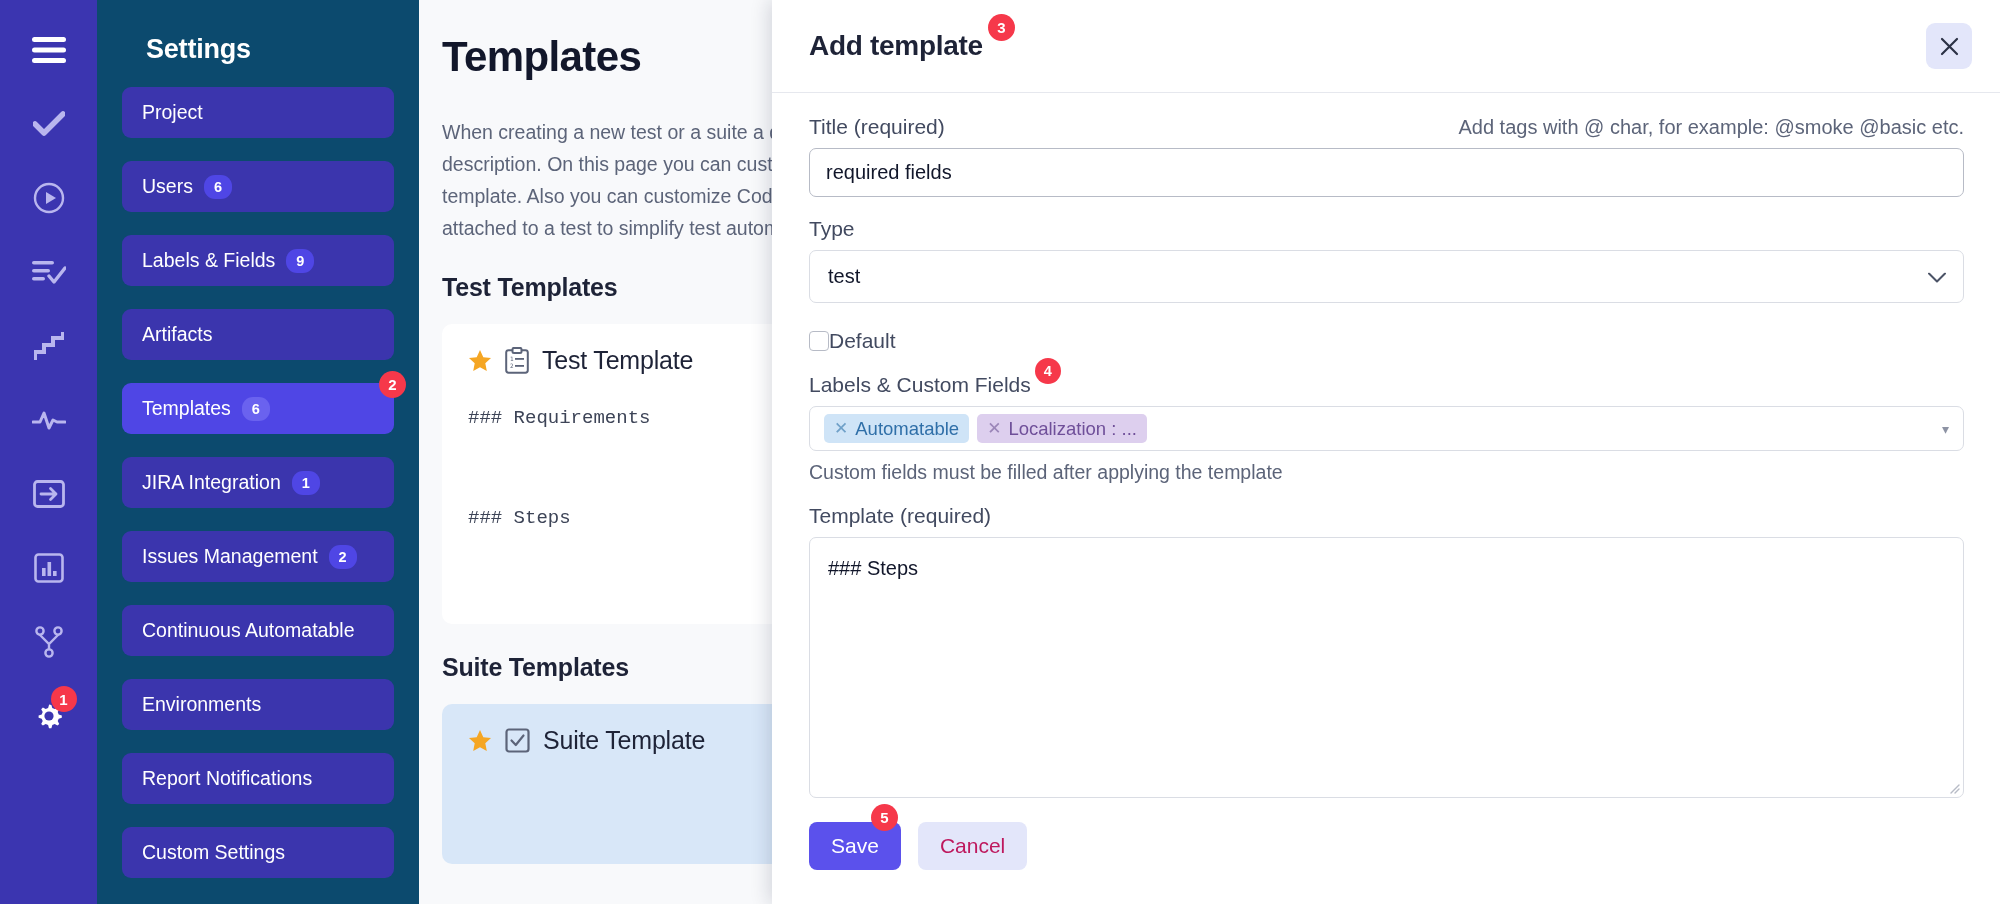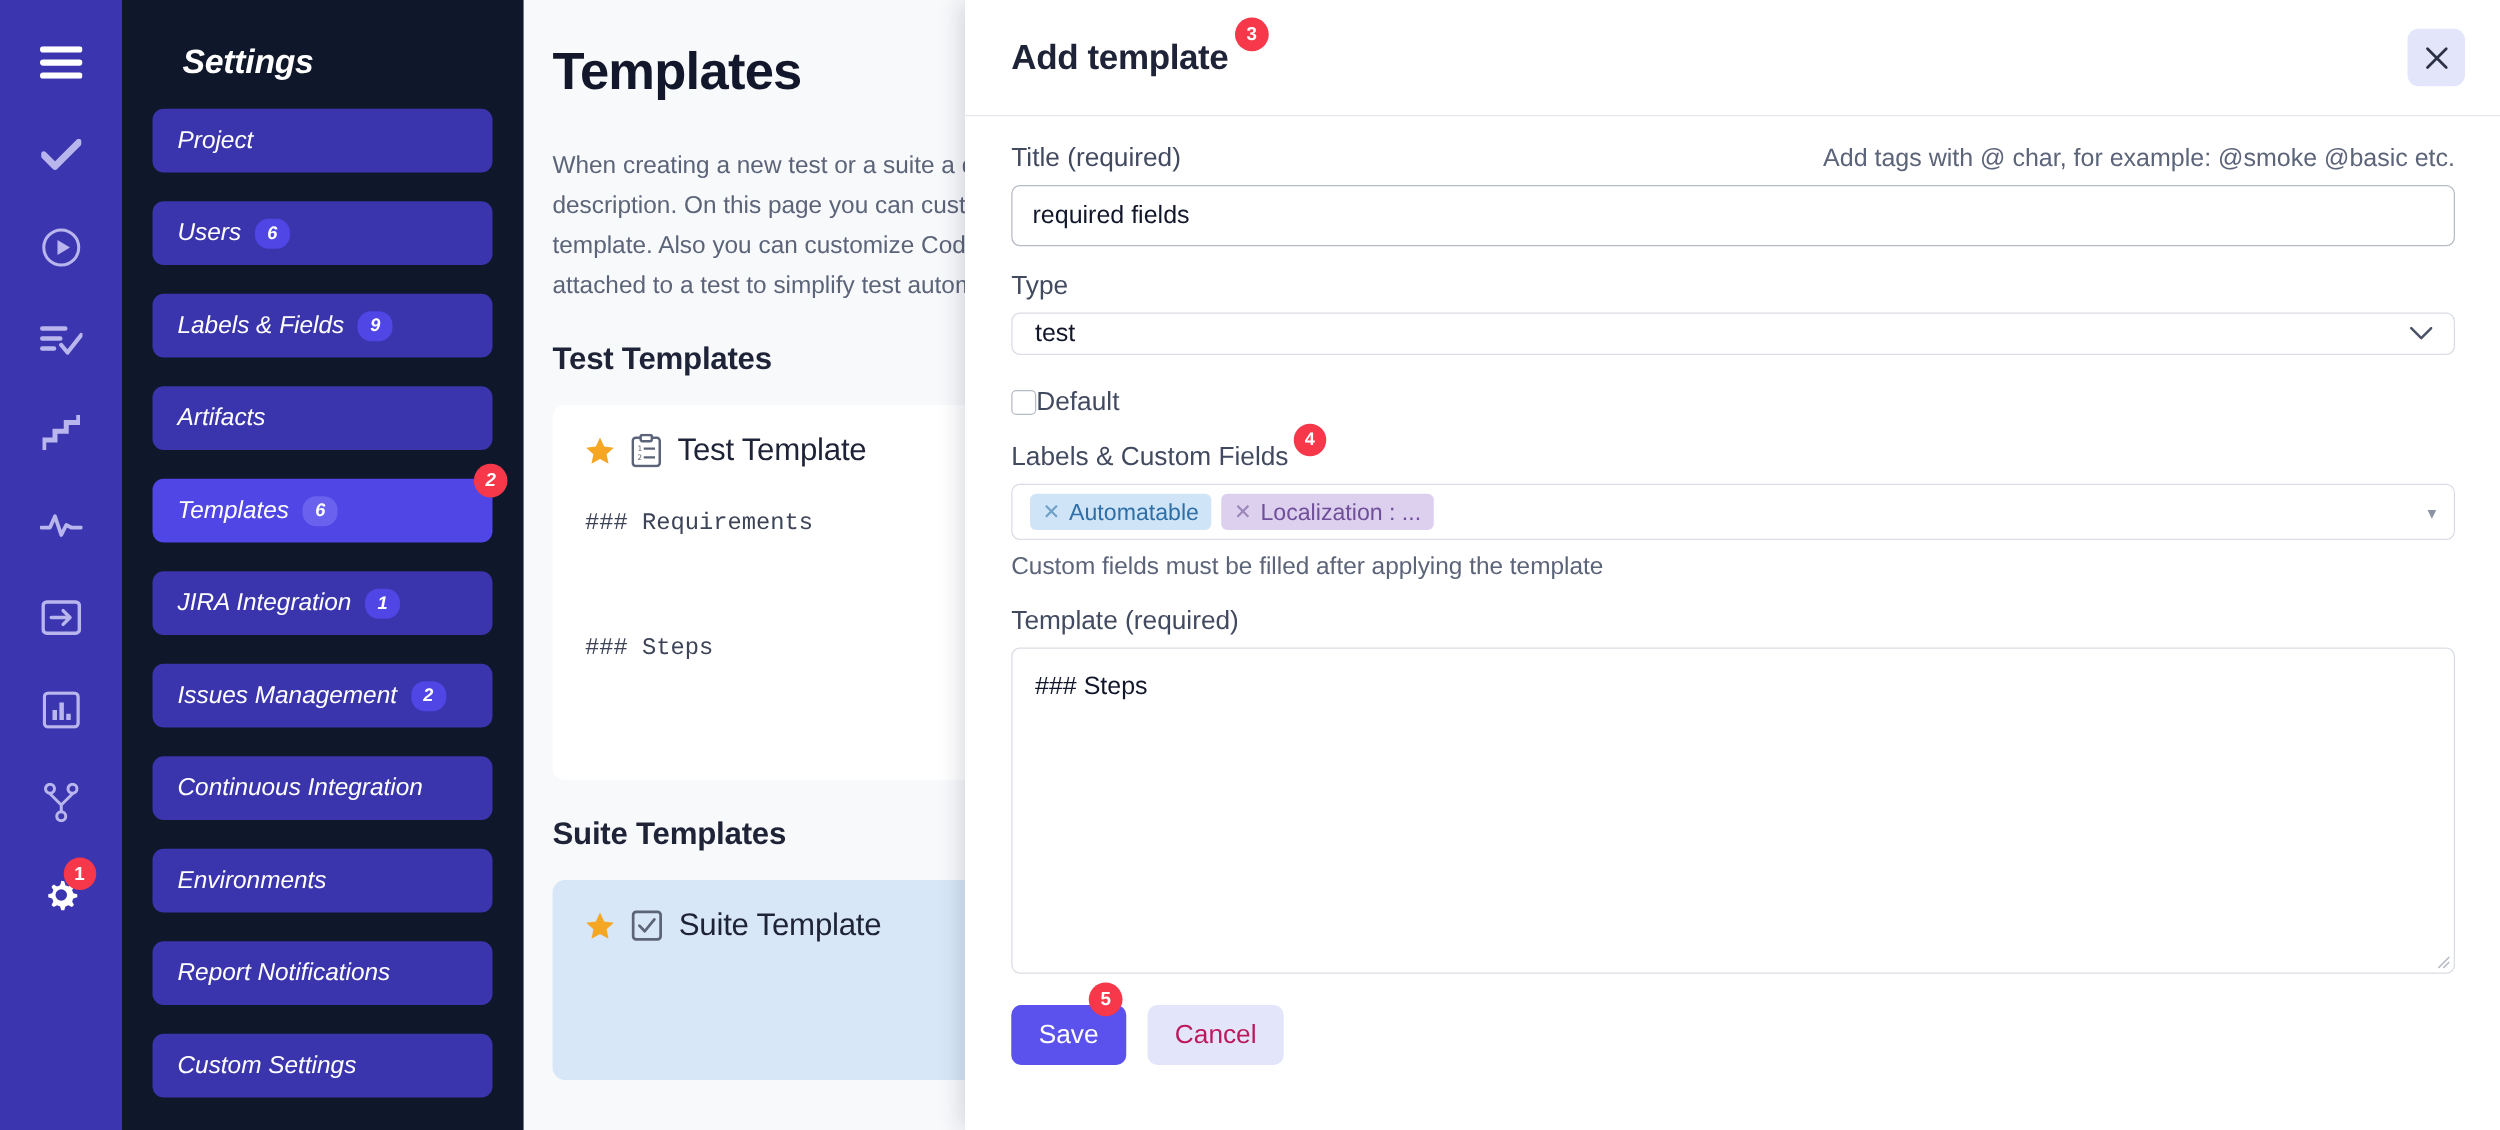--- a/index.html
+++ b/index.html
@@ -33,25 +33,24 @@
     background: #f6384a; color: #fff;
     min-width: 26px; height: 26px; border-radius: 13px;
     font-size: 15px; font-weight: 700;
     display: flex; align-items: center; justify-content: center;
     line-height: 1;
   }
 
   
   .sidebar {
     width: 322px; flex: 0 0 322px;
-    background: #0f172a;
+    background: #0c4a6e;
     height: 904px;
     padding: 22px 25px 16px 25px;
     overflow: hidden;
-    font-style: italic;
   }
   .sidebar-title {
     color: #ffffff; font-size: 27px; font-weight: 700;
     letter-spacing: -0.2px;
     margin: 12px 0 22px 24px;
   }
   .nav-item {
     position: relative;
     background: #3b35ad;
     border-radius: 9px;
@@ -204,21 +203,21 @@
     border: 1px solid #b7bbc6; border-radius: 7px;
     background: #fff;
     font-size: 20px; color: #11162a;
     font-family: "Liberation Sans", sans-serif;
     padding: 0 16px;
     outline: none;
   }
   .select-box {
     position: relative;
     margin-top: 9px;
-    width: 100%; height: 34px;
+    width: 100%; height: 53px;
     border: 1px solid #dadde4; border-radius: 7px;
     background: #fff;
     display: flex; align-items: center;
     padding: 0 18px;
     font-size: 20px; color: #11162a;
     cursor: pointer;
   }
   .select-caret { position: absolute; right: 17px; top: 50%; transform: translateY(-50%); }
 
   .field-group { margin-top: 20px; }
@@ -380,21 +379,21 @@
     </div>
     <div class="nav-item">
       <span class="nav-label">JIRA Integration</span>
       <span class="nav-count">1</span>
     </div>
     <div class="nav-item">
       <span class="nav-label">Issues Management</span>
       <span class="nav-count">2</span>
     </div>
     <div class="nav-item">
-      <span class="nav-label">Continuous Integration</span>
+      <span class="nav-label">Continuous Automatable</span>
     </div>
     <div class="nav-item">
       <span class="nav-label">Environments</span>
     </div>
     <div class="nav-item">
       <span class="nav-label">Report Notifications</span>
     </div>
     <div class="nav-item">
       <span class="nav-label">Custom Settings</span>
     </div>

